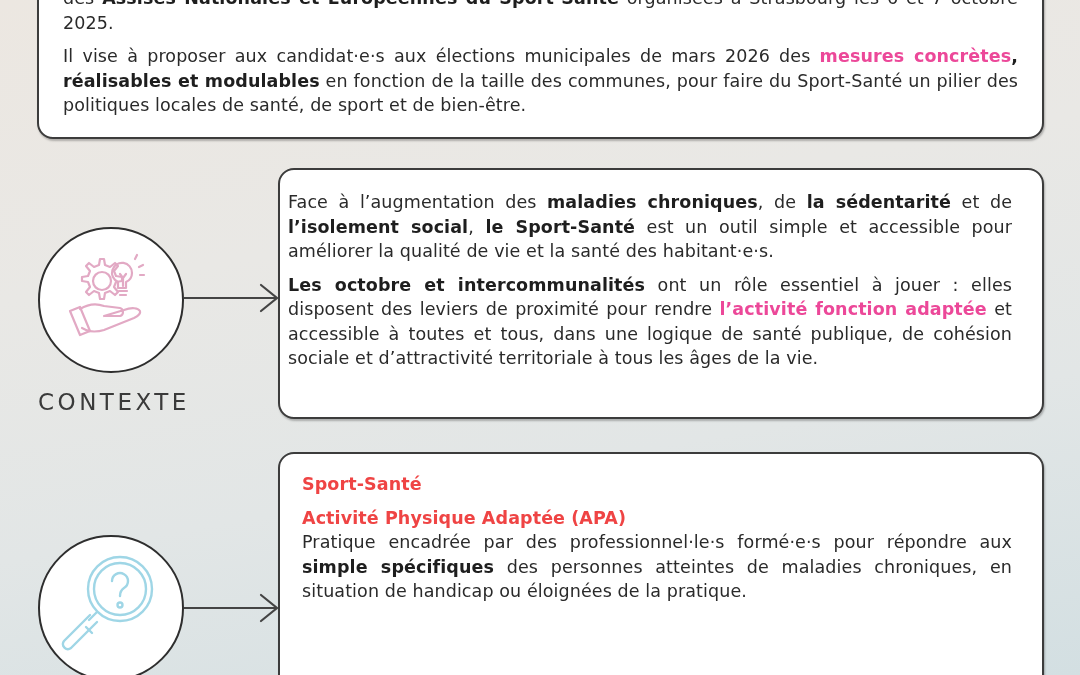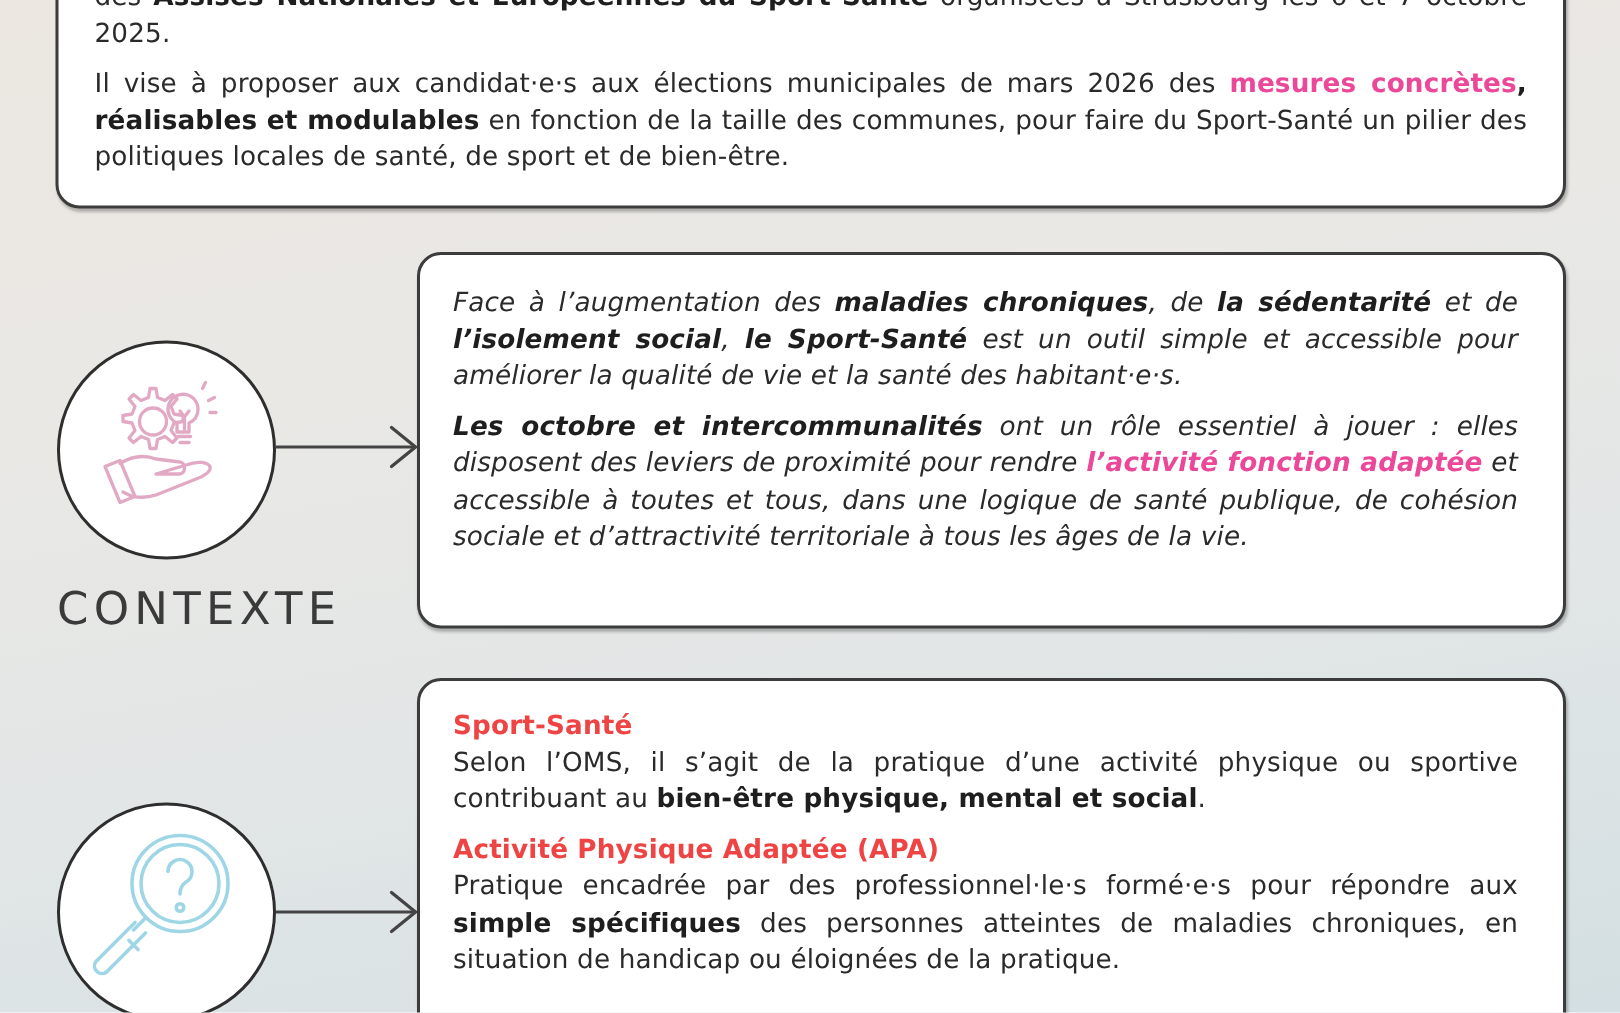--- a/index.html
+++ b/index.html
@@ -18,42 +18,42 @@
   .txt { font-size: 17.5px; line-height: 24.5px; text-align: justify; letter-spacing: 0.1px; }
   .txt p { margin: 0; }
   .b { font-weight: bold; color: #1e1e1e; }
   .o { font-weight: bold; color: #ec4899; }
   .gap { height: 9px; }
 
   #intro-box { left: 37px; top: -30px; width: 1007px; height: 169px; padding: 0 24px; }
   #intro-box .txt { position: absolute; left: 24px; right: 24px; top: 14px; }
 
   #context-box { left: 278px; top: 168px; width: 766px; height: 251px; }
-  #context-box .txt { position: absolute; left: 22px; right: 30px; top: 20px; font-style: italic; }
+  #context-box .txt { position: absolute; left: 8px; right: 30px; top: 20px; }
 
   #defs-box { left: 278px; top: 452px; width: 766px; height: 260px; }
   #defs-box .txt { position: absolute; left: 22px; right: 30px; top: 18px; }
   .def-title { font-weight: bold; color: #ef4444; }
 
   .circle {
     position: absolute; width: 146px; height: 146px; border-radius: 50%;
     background: #ffffff; border: 2.5px solid #2e2e2e; box-sizing: border-box;
   }
   .circle svg { position: absolute; left: 0; top: 0; }
   #ctx-circle { left: 38px; top: 227px; }
   #def-circle { left: 38px; top: 535px; }
 
   .arrow { position: absolute; height: 2px; background: #444; }
   .arrow-head { position: absolute; }
   #ctx-arrow { left: 184px; top: 297px; width: 92px; }
   #def-arrow { left: 184px; top: 607px; width: 92px; }
 
   .section-label {
     position: absolute; font-family: "DejaVu Sans", sans-serif;
-    font-size: 30px; letter-spacing: 3.5px; color: #3a3a3a; font-weight: normal;
+    font-size: 23px; letter-spacing: 3.5px; color: #3a3a3a; font-weight: normal;
   }
   #ctx-label { left: 38px; top: 389px; }
 </style>
 </head>
 <body>
 
 <div class="box" id="intro-box">
   <div class="txt">
     <p><span>des </span><span class="b">Assises Nationales et Européennes du Sport-Santé</span><span> organisées à Strasbourg les 6 et 7 octobre 2025.</span></p>
     <div class="gap"></div>
@@ -106,18 +106,17 @@
   </svg>
 </div>
 <div class="arrow" id="def-arrow"></div>
 <svg class="arrow-head" style="left:258px; top:593px;" width="22" height="30" viewBox="0 0 22 30">
   <path d="M3 2 L19 15 L3 28" fill="none" stroke="#444" stroke-width="2.2" stroke-linecap="round"></path>
 </svg>
 
 <div class="box" id="defs-box">
   <div class="txt">
     <p class="def-title">Sport-Santé</p>
-    <p><span>Selon l’OMS, il s’agit de la pratique d’une activité physique ou sportive contribuant au </span><span class="b">bien-être physique, mental et social</span><span>.</span></p>
     <div class="gap"></div>
     <p class="def-title">Activité Physique Adaptée (APA)</p>
     <p><span>Pratique encadrée par des professionnel·le·s formé·e·s pour répondre aux </span><span class="b">simple spécifiques</span><span> des personnes atteintes de maladies chroniques, en situation de handicap ou éloignées de la pratique.</span></p>
   </div>
 </div>
 
 </body></html>

